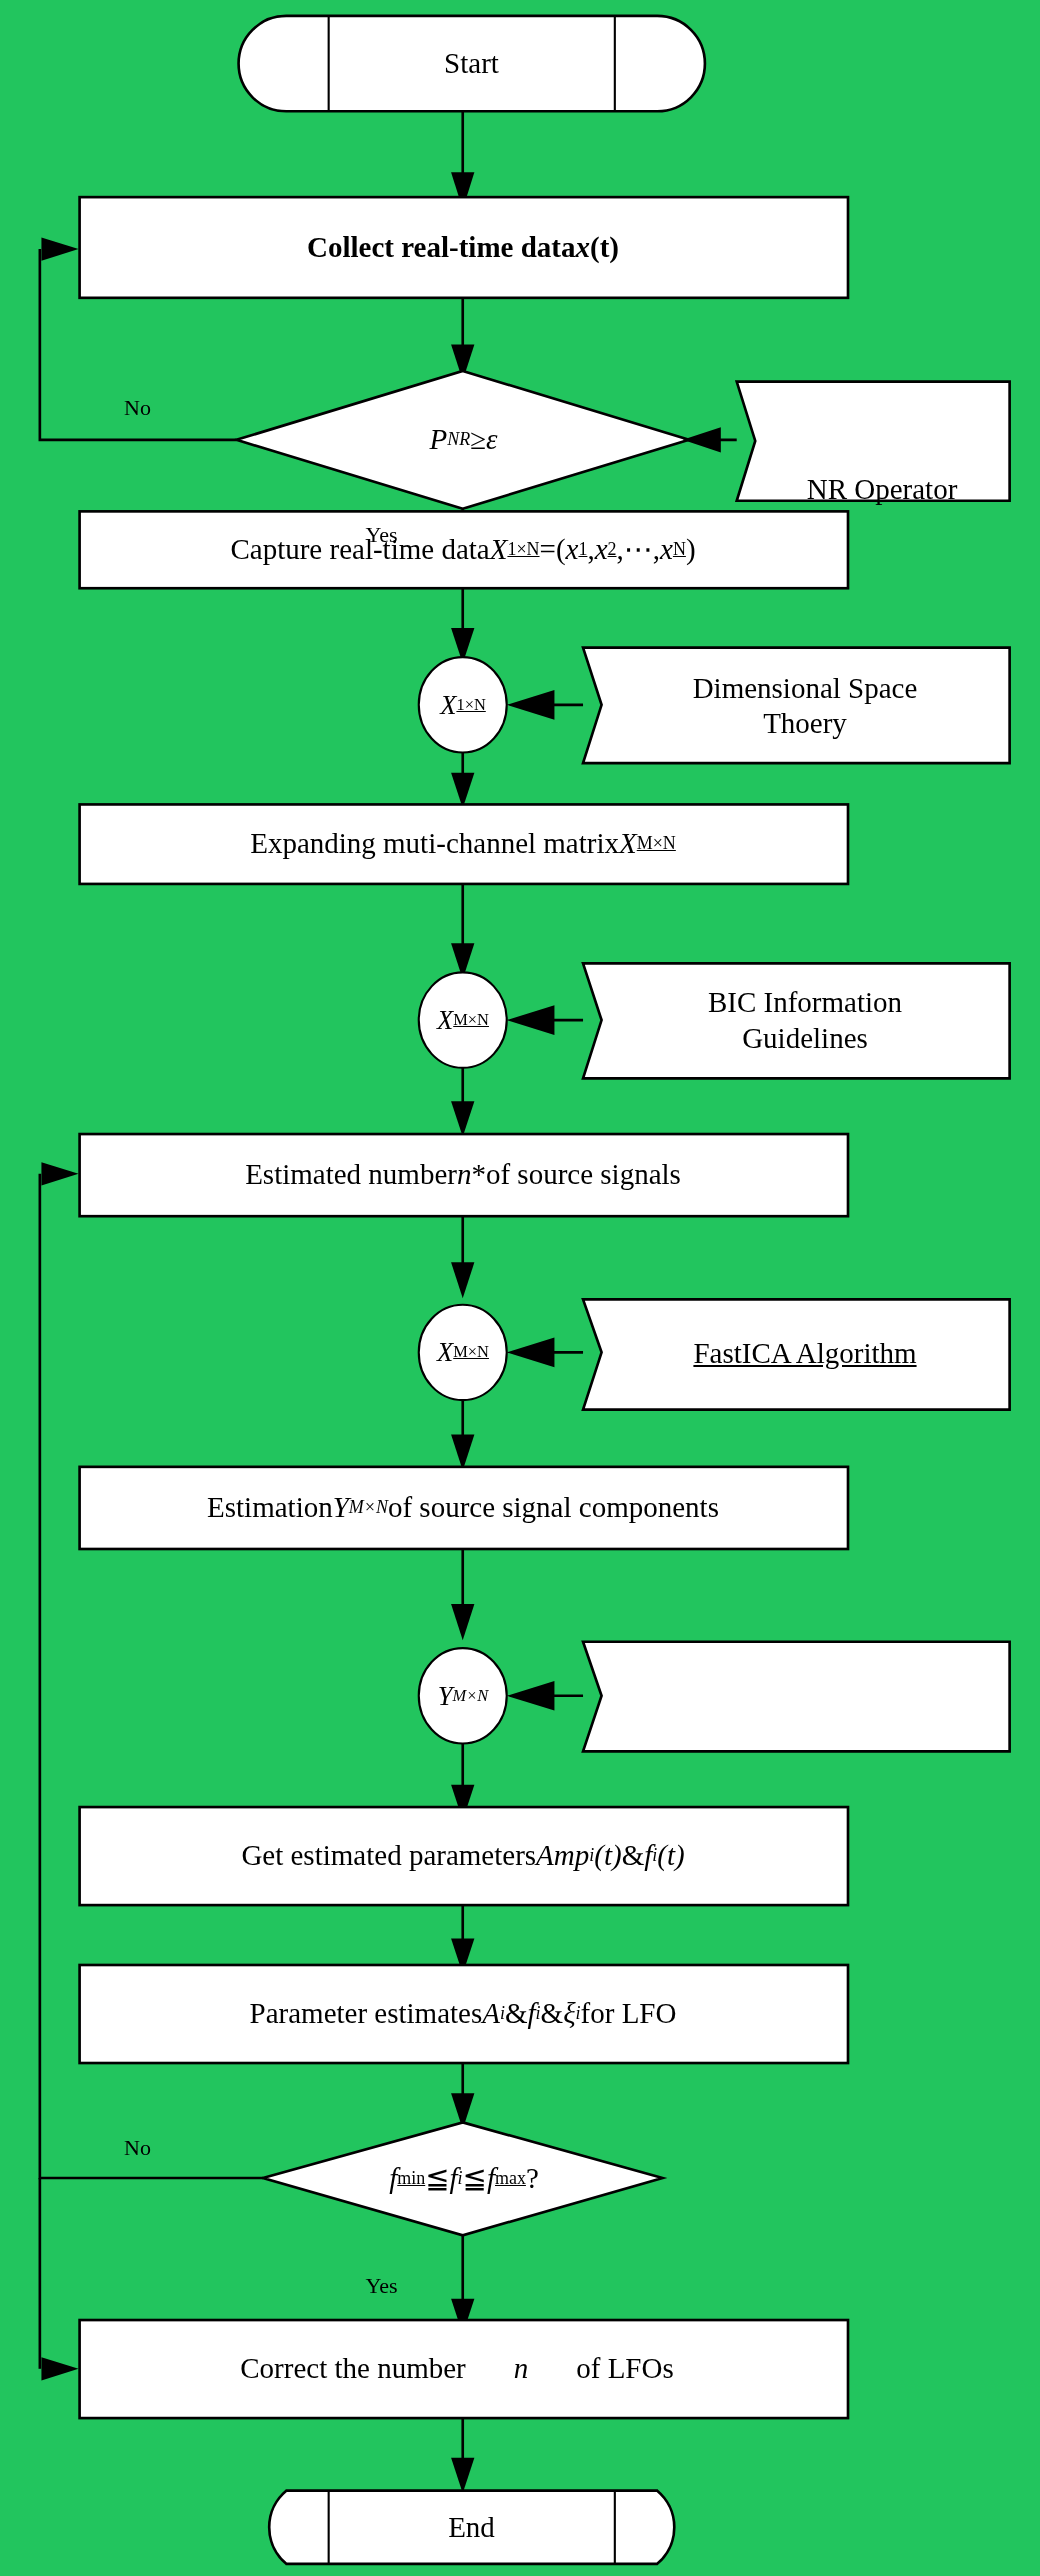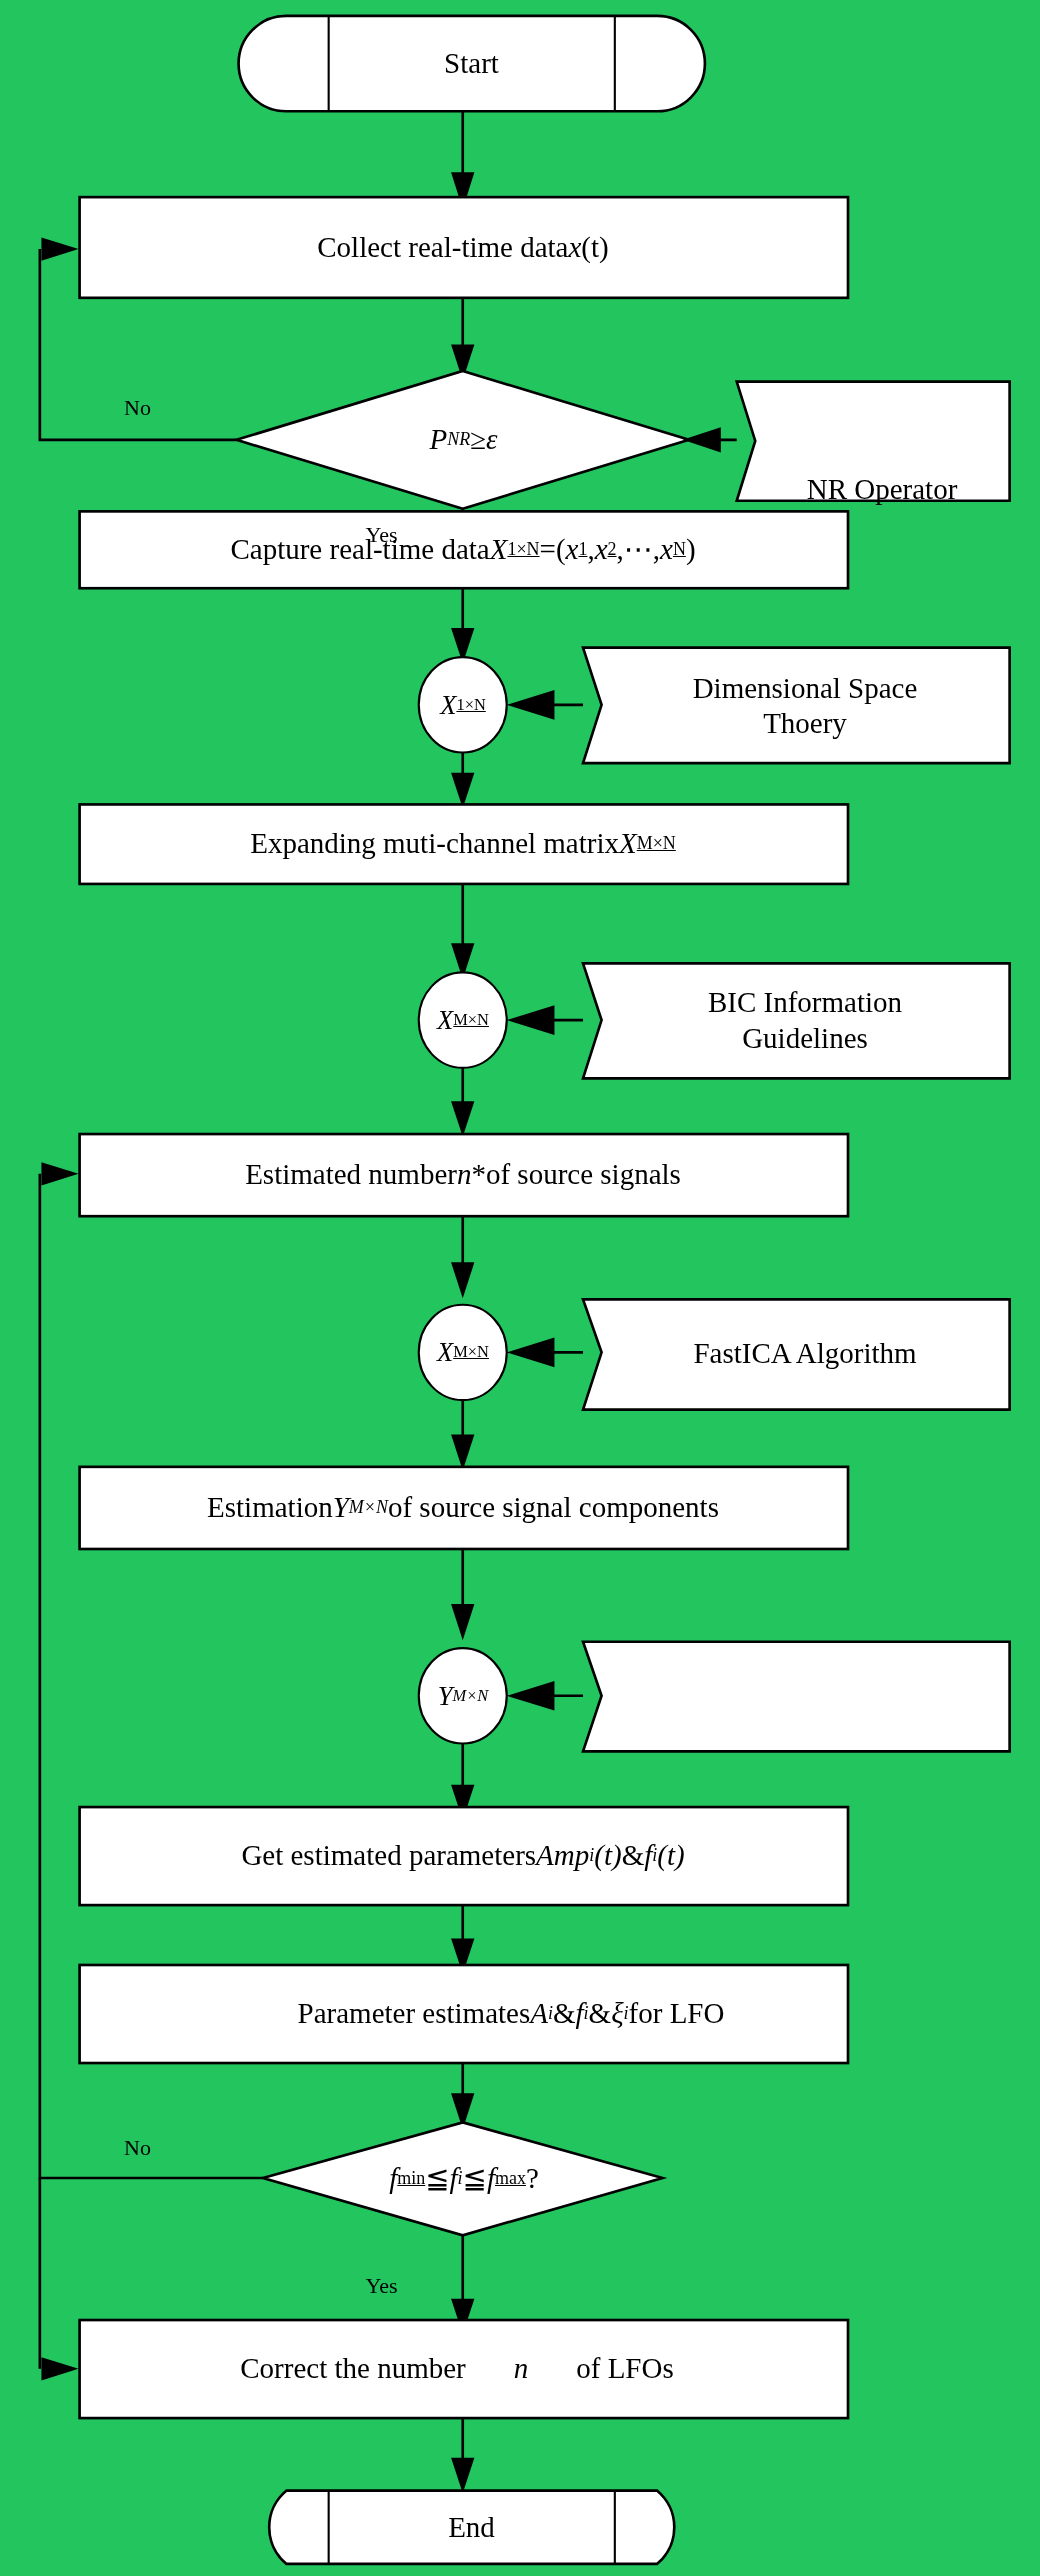--- a/index.html
+++ b/index.html
@@ -280,21 +280,21 @@
 
     <g>
       <path class="shape-stroke" d="M 540 4700 L 1240 4700 A 90 90 0 0 1 1240 4838 L 540 4838 A 90 90 0 0 1 540 4700 Z"></path>
       <line class="conn" x1="620" y1="4700" x2="620" y2="4838"></line>
       <line class="conn" x1="1160" y1="4700" x2="1160" y2="4838"></line>
     </g>
   </svg>
 
   <div class="node-label fs-main" style="left:286px; top:16px; width:371px; height:95px;">Start</div>
 
-  <div class="node-label fs-main" style="left:79px; top:197px; width:768px; height:101px;">
+  <div class="node-label fs-main" style="left:79px; top:197px; width:768px; height:101px;font-weight:bold;">
     <span>Collect real-time data </span>
       <span class="mi">x</span>
       <span>(t)</span>
   </div>
 
   <div class="node-label fs-main" style="left:339px; top:413px; width:249px; height:53px;">
     <span class="mi">P</span>
       <span class="sub-it">NR</span>
       <span> ≥ </span>
       <span class="sym">ε</span>
@@ -355,21 +355,21 @@
       <span class="mi">n</span>
       <span>*</span>
       <span> of source signals</span>
   </div>
 
   <div class="node-label fs-circle" style="left:419px; top:1331px; width:88px; height:42px;">
     <span class="mi">X</span>
       <span class="sub">M×N</span>
   </div>
 
-  <div class="node-label fs-side" style="left:601px; top:1299px; width:408px; height:110px;">FastICA Algorithm</div>
+  <div class="node-label fs-side" style="left:601px; top:1299px; width:408px; height:110px;text-decoration:underline;">FastICA Algorithm</div>
 
   <div class="node-label fs-main" style="left:79px; top:1467px; width:768px; height:82px;">
     <span>Estimation </span>
       <span class="mi">Y</span>
       <span class="sub-it">M×N</span>
       <span> of source signal components</span>
   </div>
 
   <div class="node-label fs-circle" style="left:419px; top:1675px; width:88px; height:42px;">
     <span class="mi">Y</span>
@@ -381,21 +381,21 @@
     <span>Get estimated parameters </span>
       <span class="mi">Amp</span>
       <span class="sub-it">i</span>
       <span class="mi">(t)</span>
       <span> &amp; </span>
       <span class="mi">f</span>
       <span class="sub-it">i</span>
       <span class="mi">(t)</span>
   </div>
 
-  <div class="node-label fs-main" style="left:79px; top:1965px; width:768px; height:98px;padding-left:48px;">
+  <div class="node-label fs-main" style="left:79px; top:1965px; width:768px; height:98px;">
     <span>Parameter estimates </span>
       <span class="mi">A</span>
       <span class="sub-it">i</span>
       <span> &amp; </span>
       <span class="mi">f</span>
       <span class="sub-it">i</span>
       <span> &amp; </span>
       <span class="sym">ξ</span>
       <span class="sub-it"> i</span>
       <span> for LFO</span>

